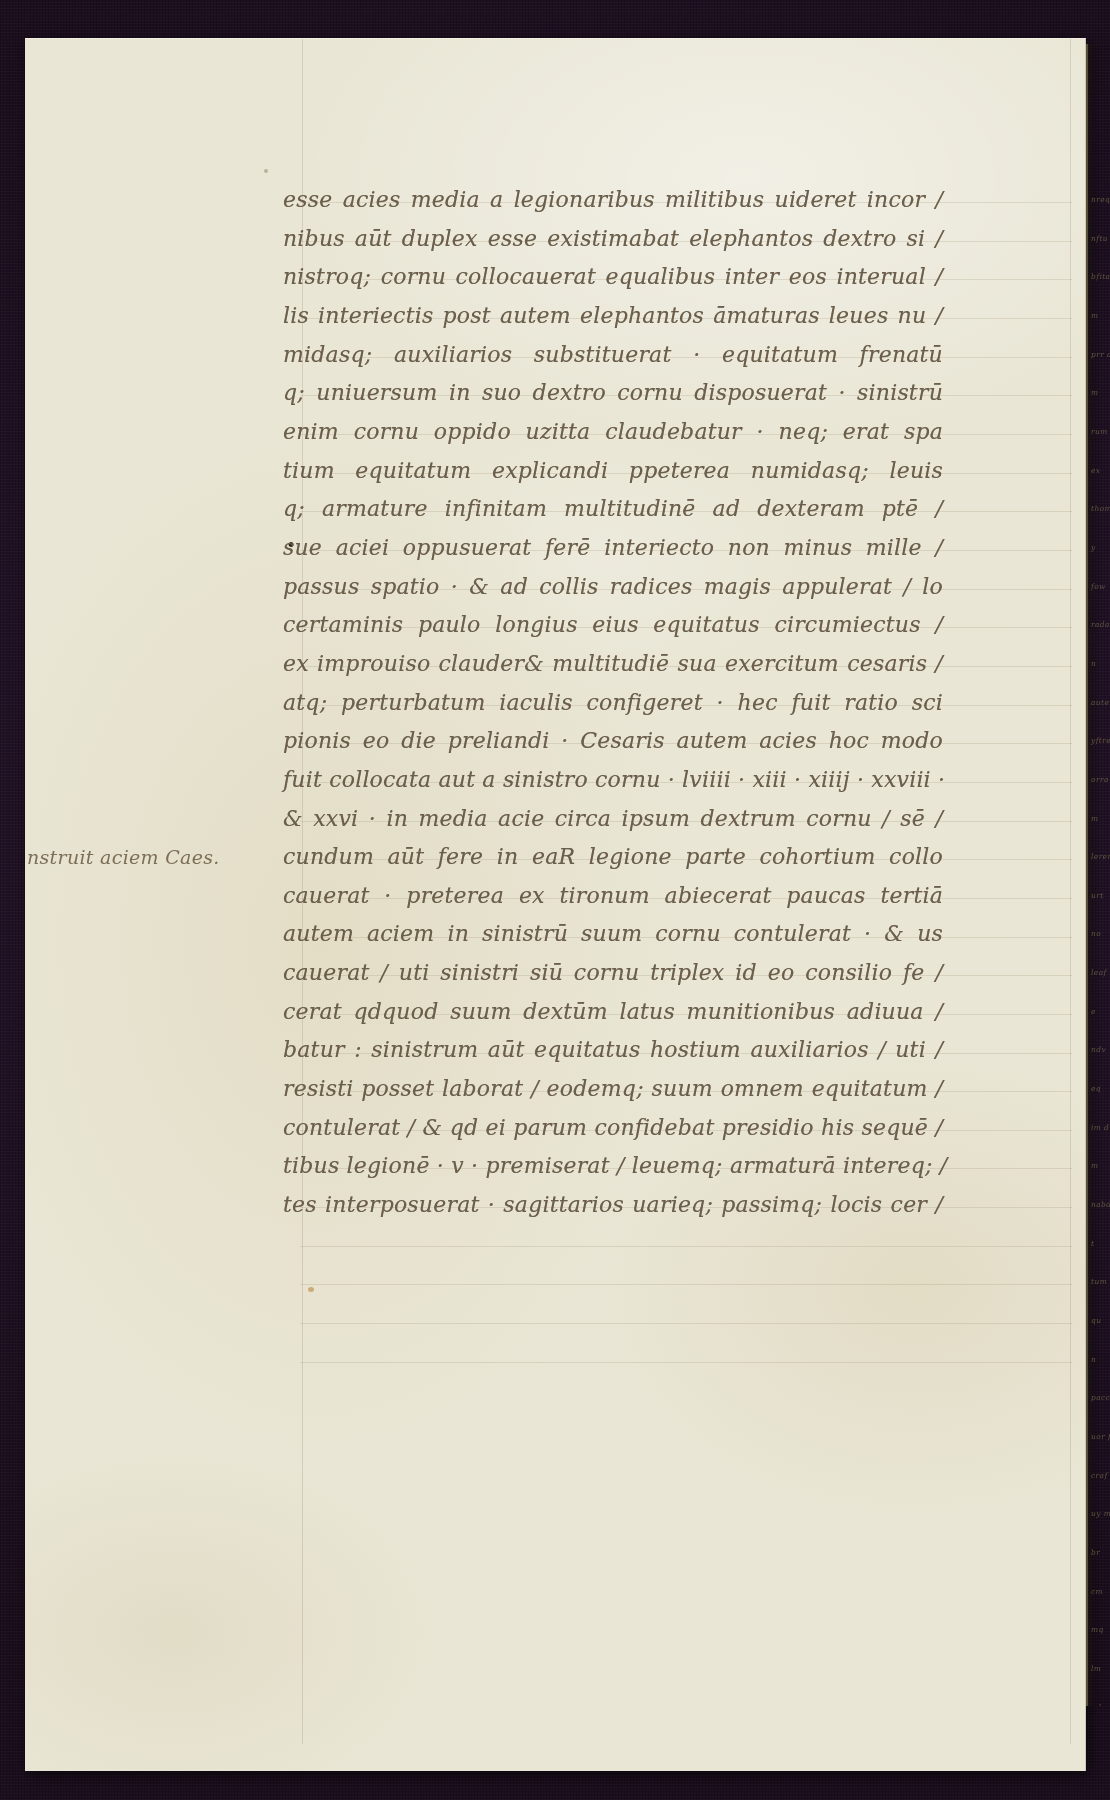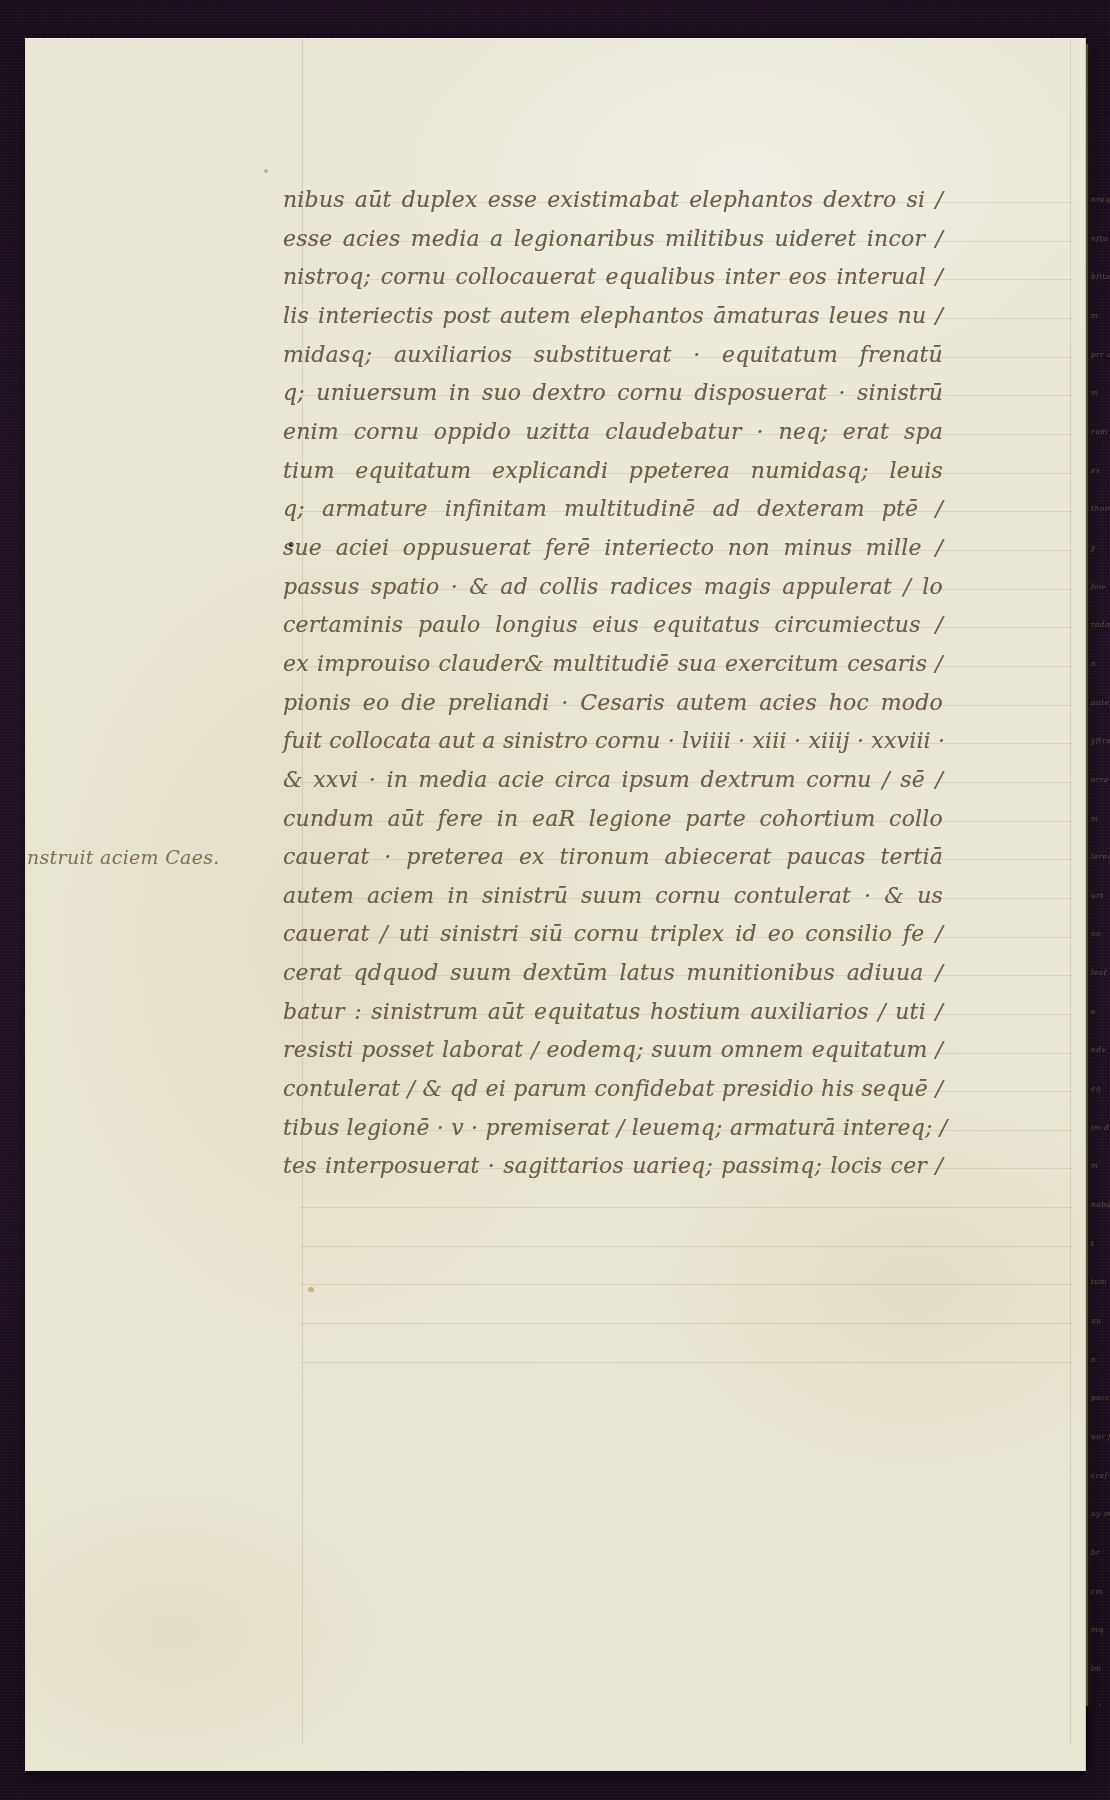--- a/index.html
+++ b/index.html
@@ -94,33 +94,34 @@
 <div class="page">
   <div class="rule-h"></div>
   <div class="rule-v left"></div>
   <div class="rule-v right"></div>
 
   <div class="marginal">nstruit aciem Caes.</div>
 
   <div class="paramark">•</div>
 
   <div class="textblock">
+    <div class="line">esse acies media a legionaribus militibus uideret incor ∕</div>
     <div class="line">nibus aūt duplex esse existimabat elephantos dextro si ∕</div>
-    <div class="line">esse acies media a legionaribus militibus uideret incor ∕</div>
     <div class="line">nistroq; cornu collocauerat equalibus inter eos interual ∕</div>
     <div class="line">lis interiectis post autem elephantos āmaturas leues nu ∕</div>
     <div class="line">midasq; auxiliarios substituerat · equitatum frenatū</div>
     <div class="line">q; uniuersum in suo dextro cornu disposuerat · sinistrū</div>
     <div class="line">enim cornu oppido uzitta claudebatur · neq; erat spa</div>
     <div class="line">tium equitatum explicandi ppeterea numidasq; leuis</div>
     <div class="line">q; armature infinitam multitudinē ad dexteram ptē ∕</div>
     <div class="line">sue aciei oppusuerat ferē interiecto non minus mille ∕</div>
     <div class="line">passus spatio · &amp; ad collis radices magis appulerat / lo</div>
     <div class="line">certaminis paulo longius eius equitatus circumiectus ∕</div>
     <div class="line">ex improuiso clauder&amp; multitudiē sua exercitum cesaris ∕</div>
+    <div class="line">atq; perturbatum iaculis configeret · hec fuit ratio sci</div>
     <div class="line">pionis eo die preliandi · Cesaris autem acies hoc modo</div>
     <div class="line">fuit collocata aut a sinistro cornu · lviiii · xiii · xiiij · xxviii ·</div>
     <div class="line">&amp; xxvi · in media acie circa ipsum dextrum cornu / sē ∕</div>
     <div class="line">cundum aūt fere in eaR legione parte cohortium collo</div>
     <div class="line">cauerat · preterea ex tironum abiecerat paucas tertiā</div>
     <div class="line">autem aciem in sinistrū suum cornu contulerat · &amp; us</div>
     <div class="line">cauerat / uti sinistri siū cornu triplex id eo consilio fe ∕</div>
     <div class="line">cerat qdquod suum dextūm latus munitionibus adiuua ∕</div>
     <div class="line">batur : sinistrum aūt equitatus hostium auxiliarios / uti ∕</div>
     <div class="line">resisti posset laborat / eodemq; suum omnem equitatum ∕</div>

